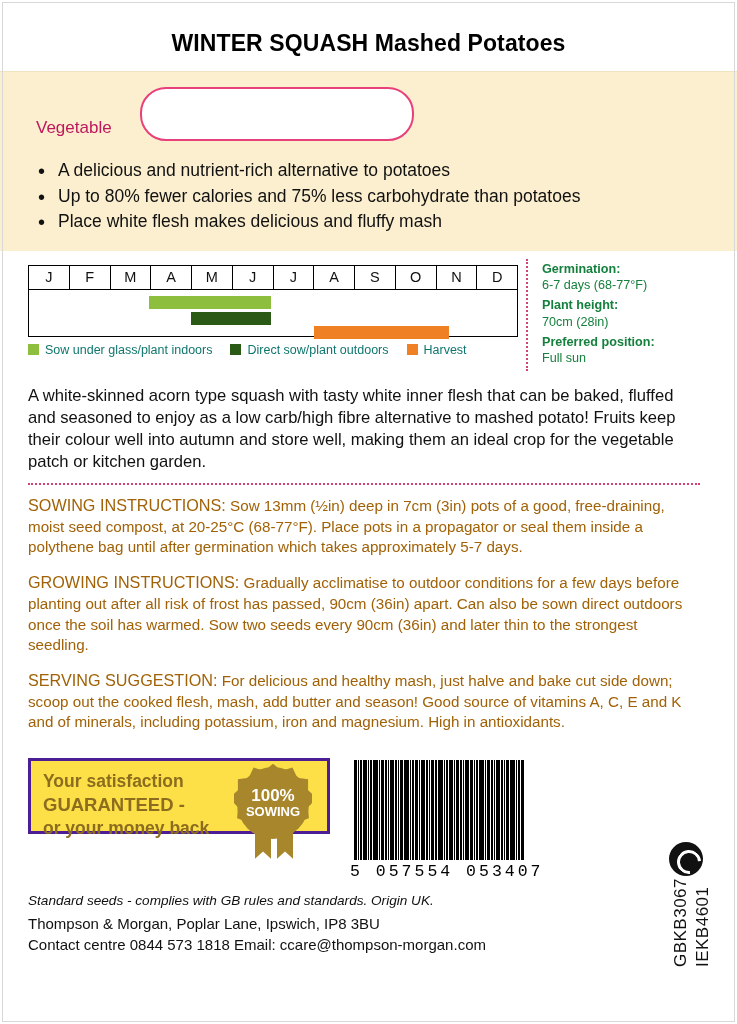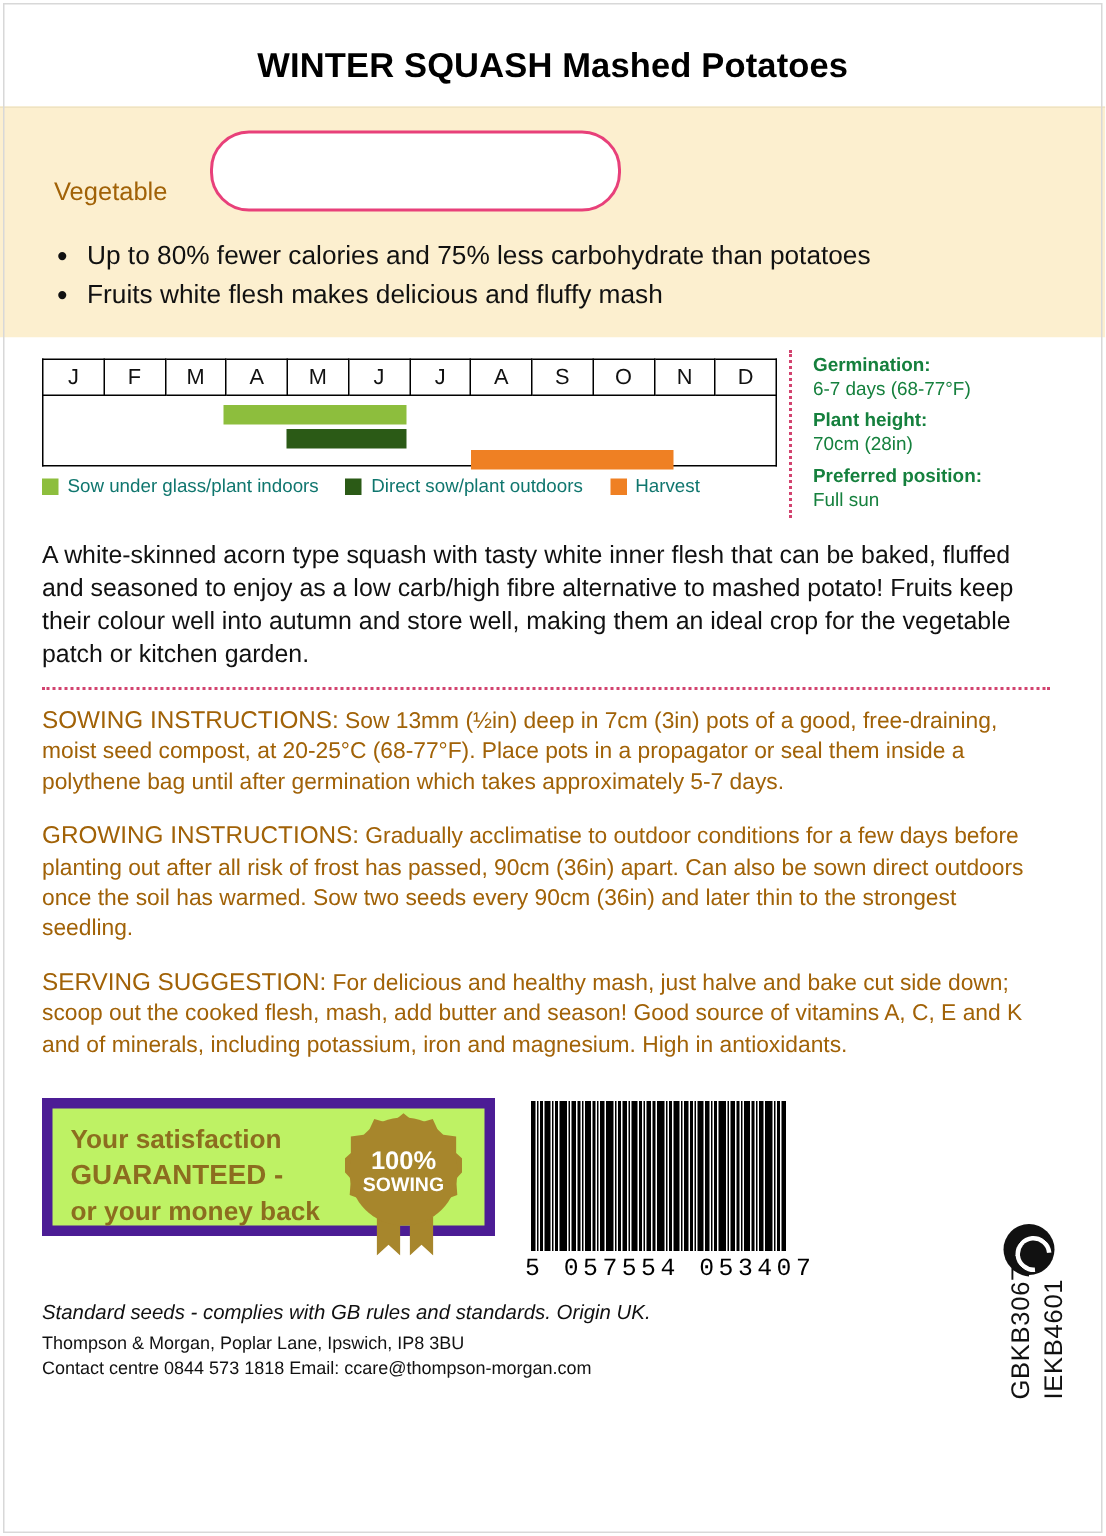--- a/index.html
+++ b/index.html
@@ -46,21 +46,21 @@
     border-top: 1px solid #efe3c2;
   }
   .cream-head {
     display: flex;
     align-items: center;
     gap: 22px;
     min-height: 56px;
   }
   .veg-label {
     font-size: 17px;
-    color: #a16207;
+    color: #be185d;
     padding-left: 8px;
     white-space: nowrap;
     margin-top: 28px;
   }
   .oval {
     width: 270px;
     height: 50px;
     border: 2px solid #e8407a;
     border-radius: 26px;
     background: #ffffff;
@@ -179,24 +179,24 @@
   
   .bottom {
     display: flex;
     align-items: flex-start;
     padding: 10px 28px 0 28px;
     gap: 16px;
   }
   .guarantee {
     position: relative;
     width: 302px;
-    height: 92px;
-    border: 7px solid #4c1d95;
+    height: 76px;
+    border: 3px solid #4c1d95;
     box-sizing: border-box;
-    background: #bef264;
+    background: #fde047;
   }
   .guarantee .g-text {
     padding: 9px 0 0 12px;
     color: #8c6d1f;
     font-weight: bold;
     font-size: 17.5px;
     line-height: 1.32;
     width: 205px;
   }
   .guarantee .g-text .l2 { font-size: 18.5px; }
@@ -297,21 +297,21 @@
     padding: 12px 28px 0 28px;
     position: relative;
   }
   .footer .std {
     font-style: italic;
     font-size: 13.6px;
     color: #111;
     margin-bottom: 5px;
   }
   .footer .addr {
-    font-size: 12px;
+    font-size: 15px;
     line-height: 1.42;
     color: #111;
   }
   .codes {
     position: absolute;
     right: 24px;
     bottom: -12px;
     display: flex;
     gap: 2px;
   }
@@ -332,22 +332,23 @@
   <div class="title-bar">
     <h1>WINTER SQUASH Mashed Potatoes</h1>
   </div>
 
   <div class="cream">
     <div class="cream-head">
       <div class="veg-label">Vegetable</div>
       <div class="oval"></div>
     </div>
     <ul class="bullets">
+      <li>A delicious and nutrient-rich alternative to potatoes</li>
       <li>Up to 80% fewer calories and 75% less carbohydrate than potatoes</li>
-      <li>Fruits white flesh makes delicious and fluffy mash</li>
+      <li>Place white flesh makes delicious and fluffy mash</li>
     </ul>
   </div>
 
   <div class="calendar-area">
     <div class="calendar-left">
       <table class="months">
         <tbody>
             <tr>
           <td>J</td>
           <td>F</td>

